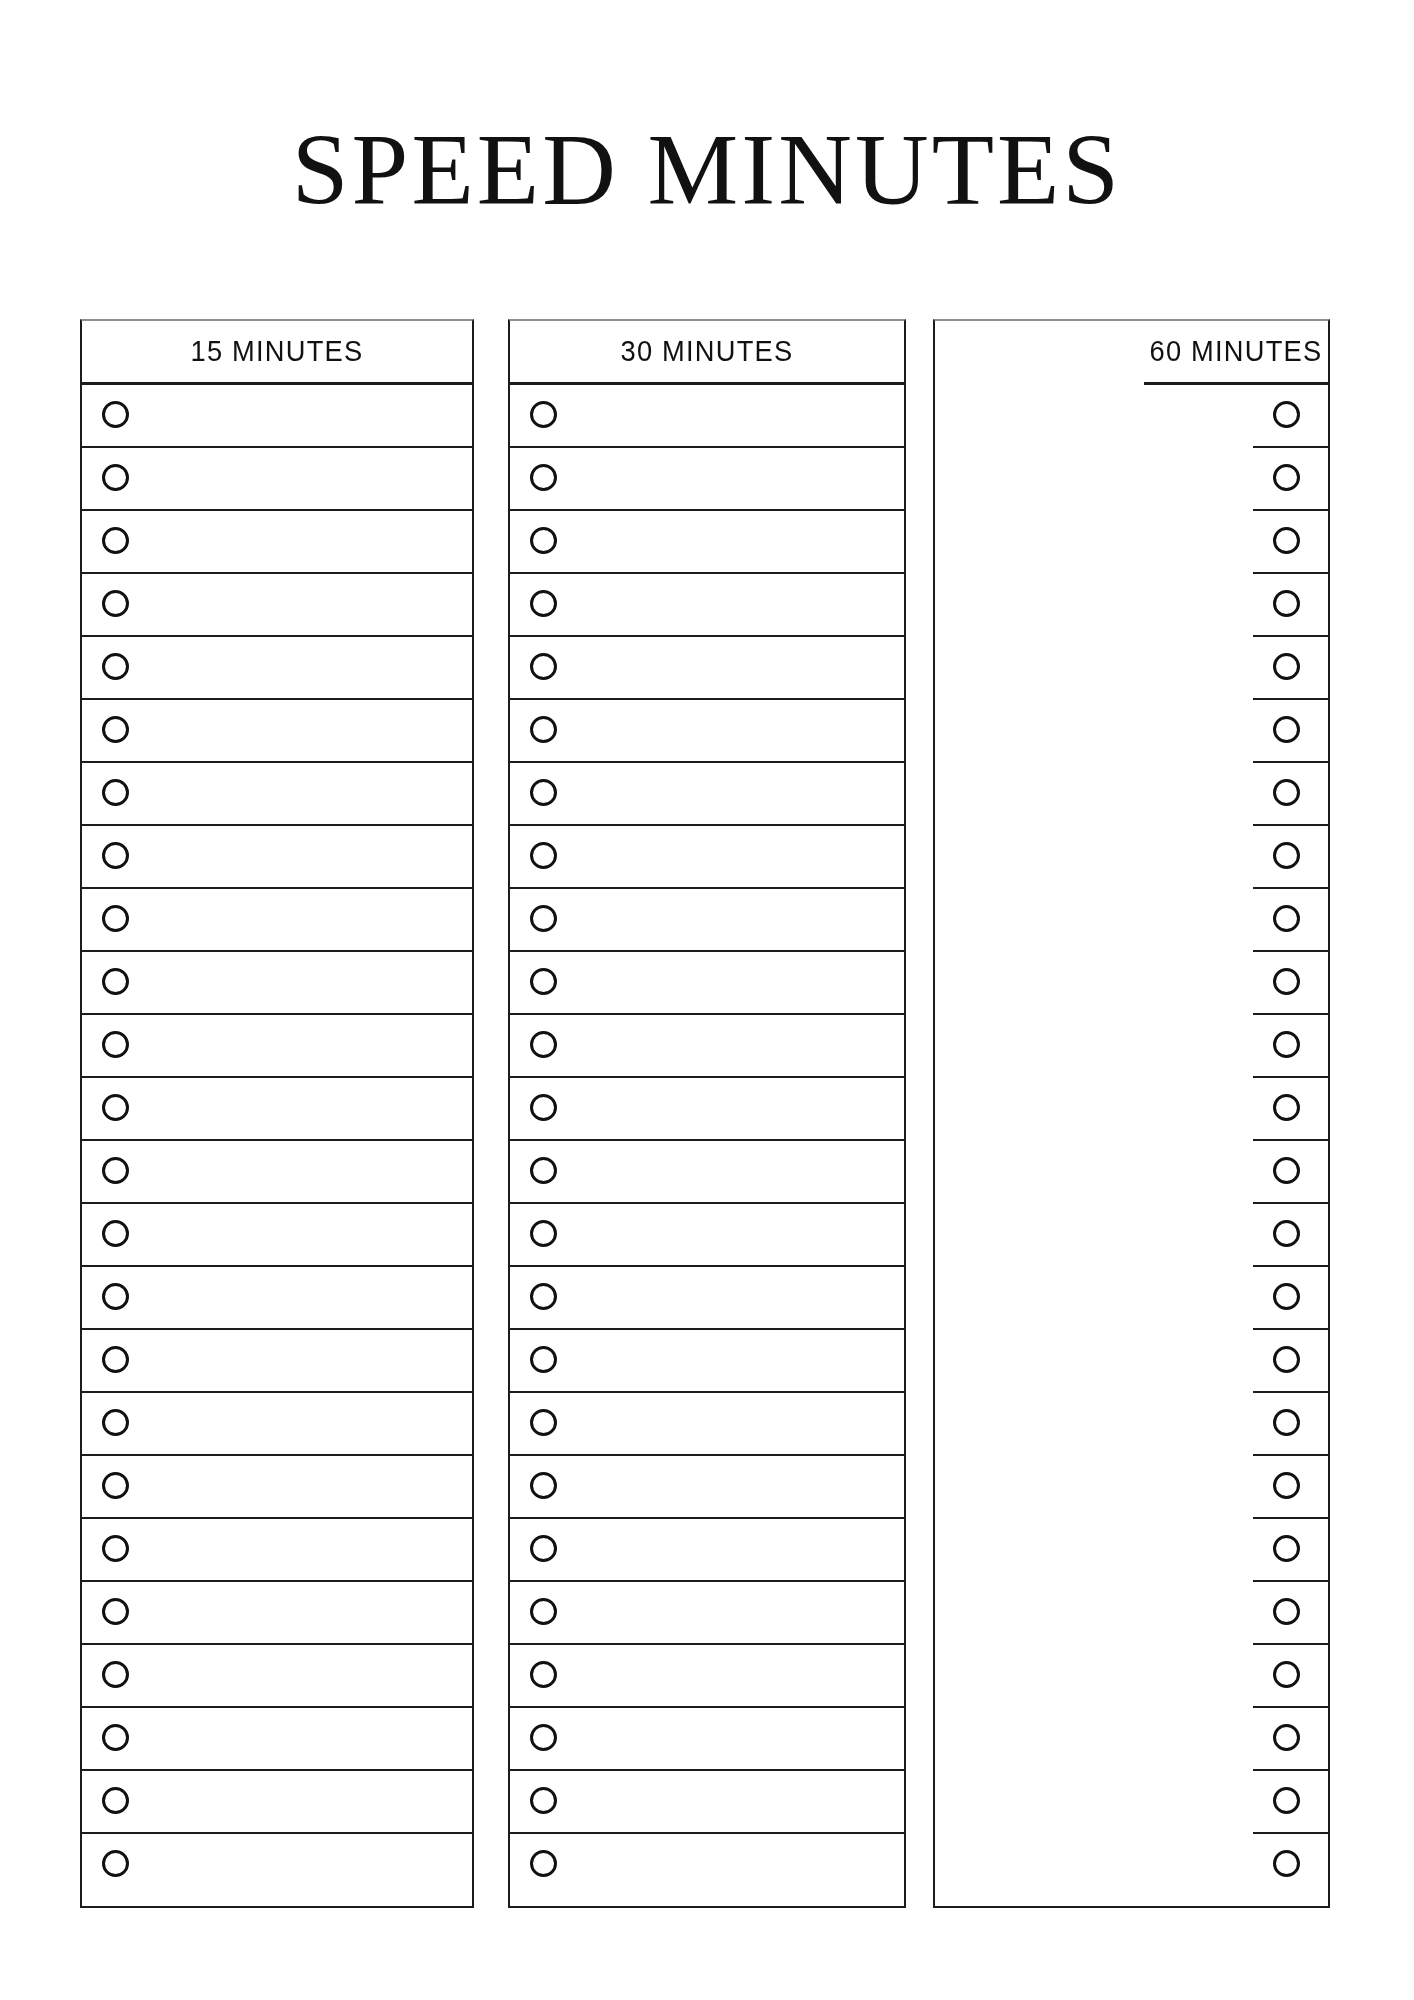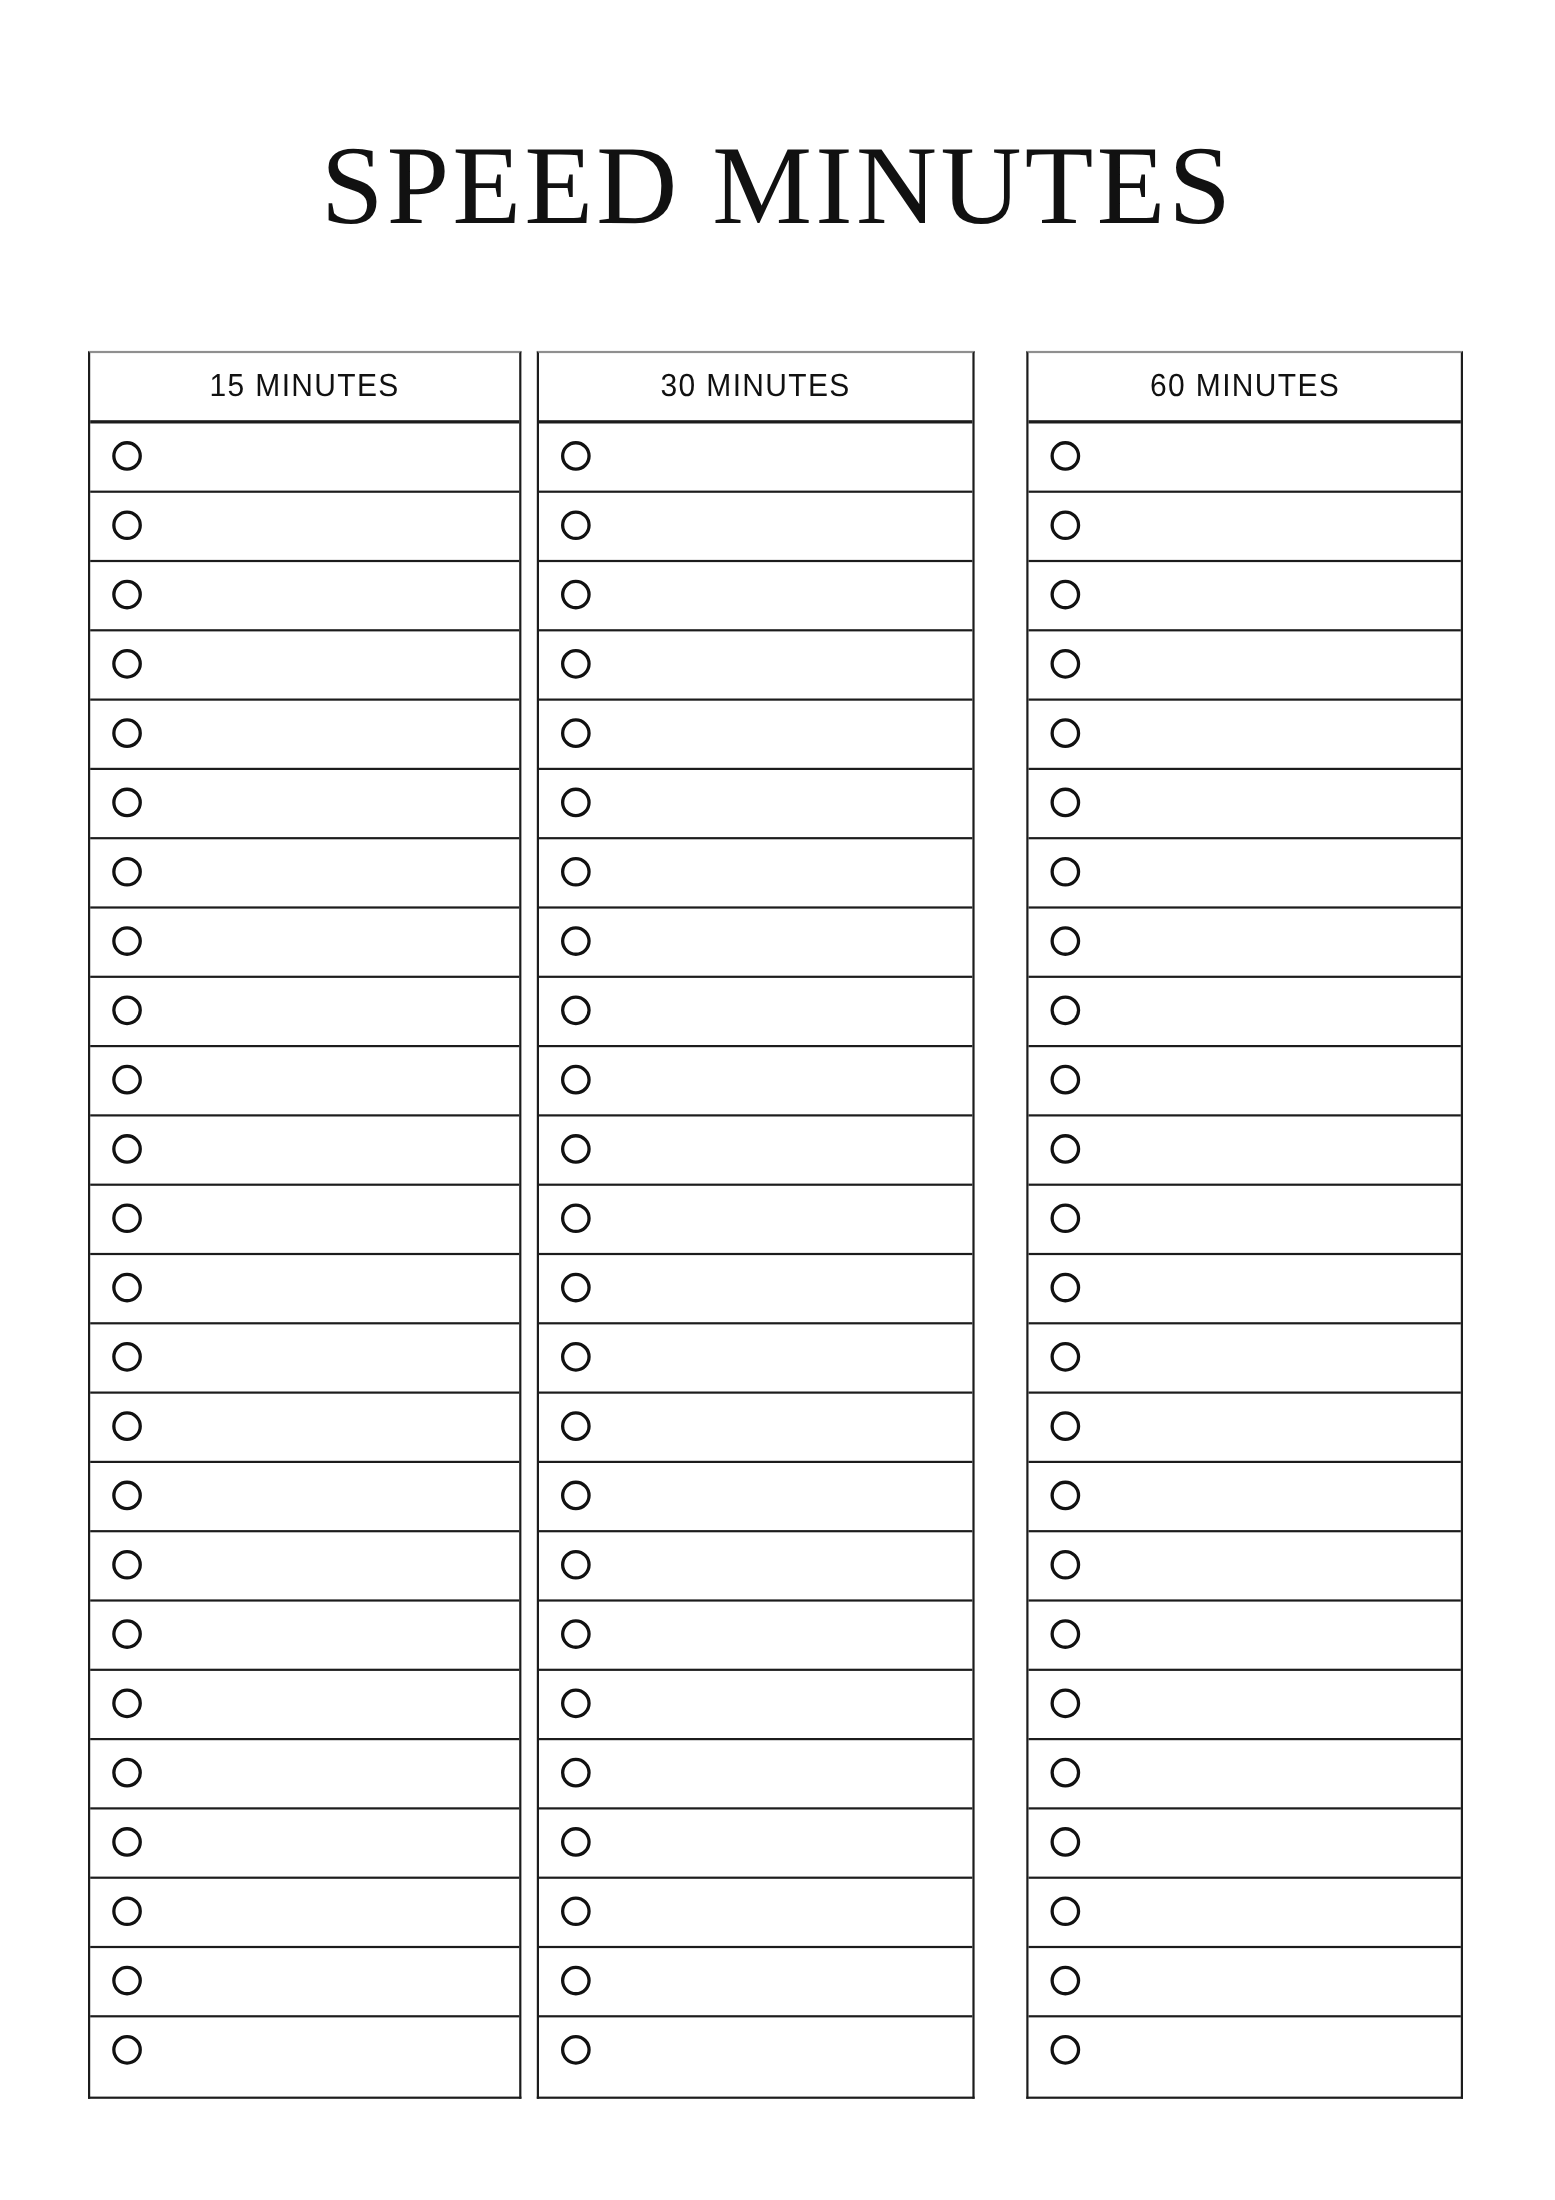--- a/index.html
+++ b/index.html
@@ -48,22 +48,22 @@
     top: 319px;
     height: 1589px;
     box-sizing: border-box;
     background: var(--bg);
     border: 2px solid var(--line);
     border-top: 2px solid var(--top-edge);
     display: flex;
     flex-direction: column;
   }
   .column:nth-child(1) { left: 80px;  width: 394px; }
-  .column:nth-child(2) { left: 488px; width: 398px; }
-  .column:nth-child(3) { left: 933px; width: 397px; }
+  .column:nth-child(2) { left: 508px; width: 398px; }
+  .column:nth-child(3) { left: 933px; width: 397px; align-items: flex-end; }
 
   .col-header {
     box-sizing: border-box;
     flex: 0 0 64px;
     border-bottom: 3px solid var(--line);
     display: flex;
     align-items: center;
     justify-content: center;
   }
   .col-header-label {

